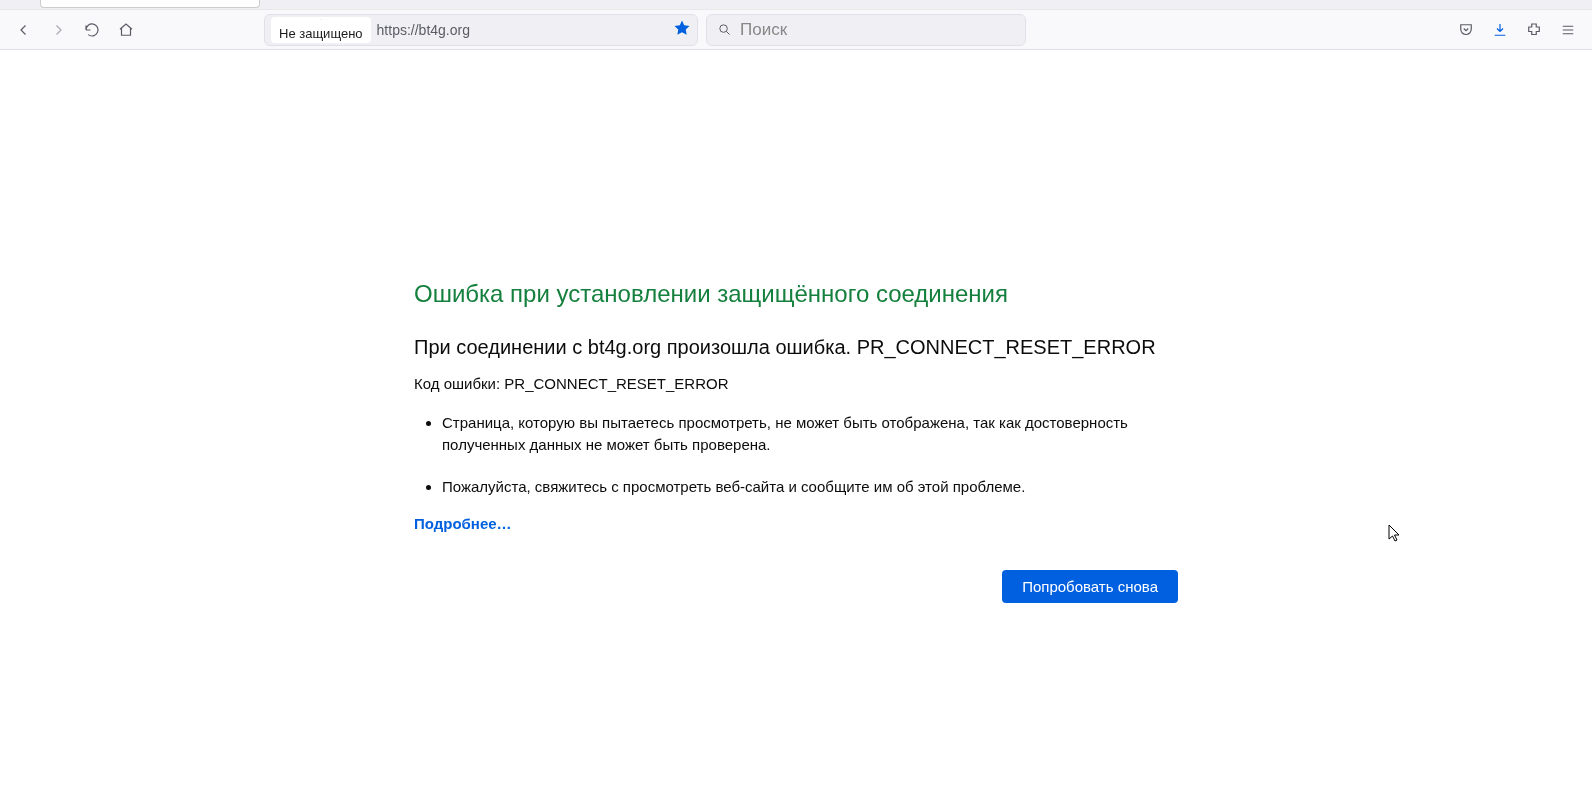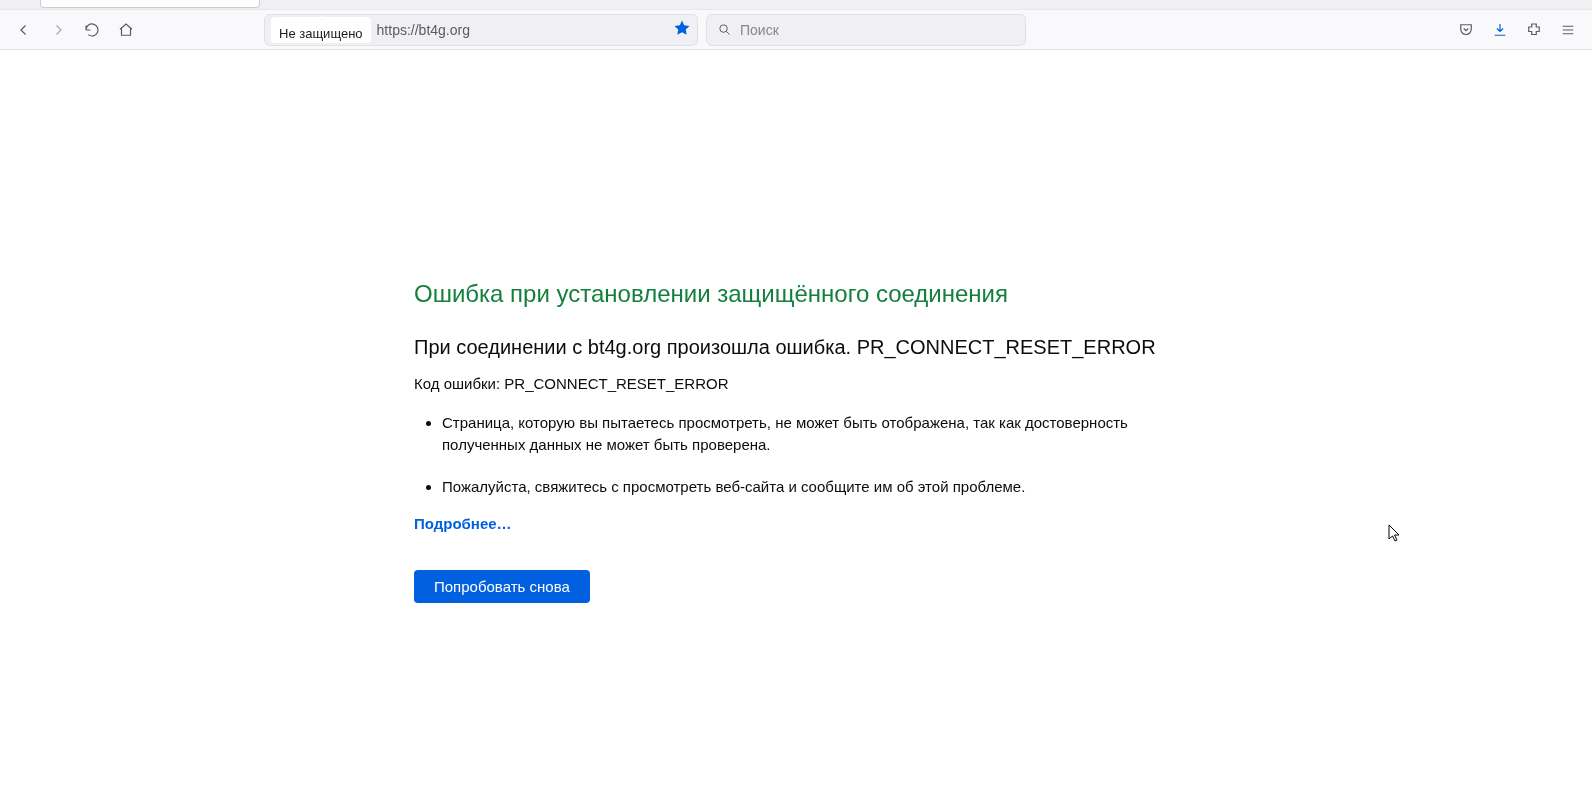--- a/index.html
+++ b/index.html
@@ -96,21 +96,21 @@
     gap: 8px;
     margin-left: 6px;
     color: #5b5b66;
   }
   .searchbar svg { width:15px; height:15px; stroke: currentColor; fill:none; stroke-width:1.6;}
   .searchbar-input {
     border: none;
     background: transparent;
     outline: none;
     flex: 1;
-    font-size: 14px;
+    font-size: 17px;
     color: #0c0c0d;
   }
   .searchbar-input::placeholder { color: #888; }
   .spacer { flex: 1; }
   .right-btns { display: flex; gap: 2px; margin-left: auto; }
   .accent-blue { color: #0060df; }
 
   .content {
     padding-top: 230px;
     display: flex;
@@ -144,21 +144,21 @@
   .learnmore {
     color: #0060df;
     font-size: 15px;
     text-decoration: none;
     cursor: pointer;
     font-weight: bold;
   }
   .btnrow {
     margin-top: 38px;
     display: flex;
-    justify-content: flex-start;
+    justify-content: flex-end;
   }
   .retry-btn {
     background: #0060df;
     color: #fff;
     border: none;
     border-radius: 4px;
     padding: 8px 20px;
     font-size: 15px;
     cursor: pointer;
   }

